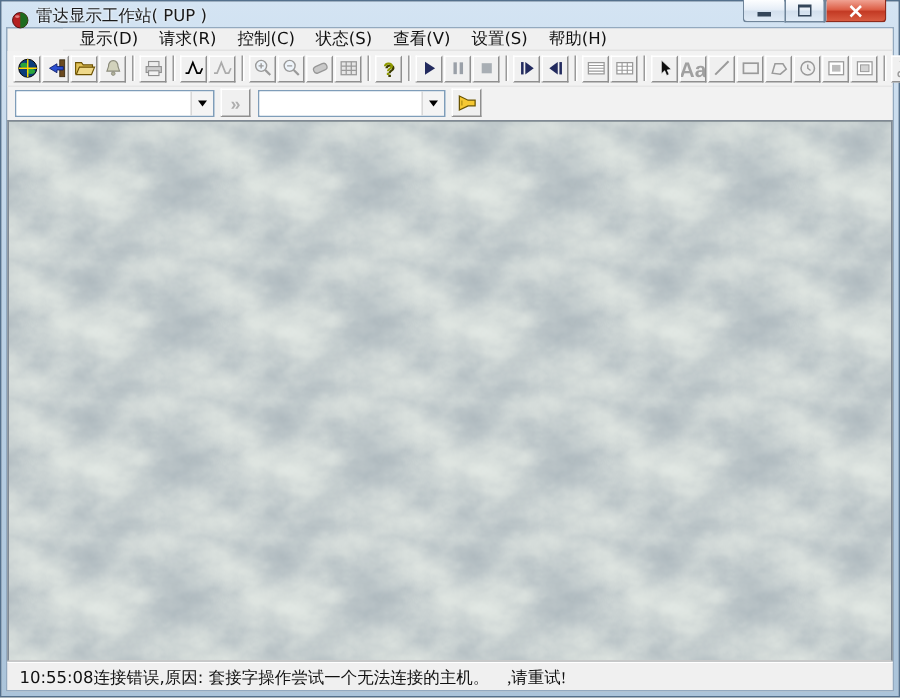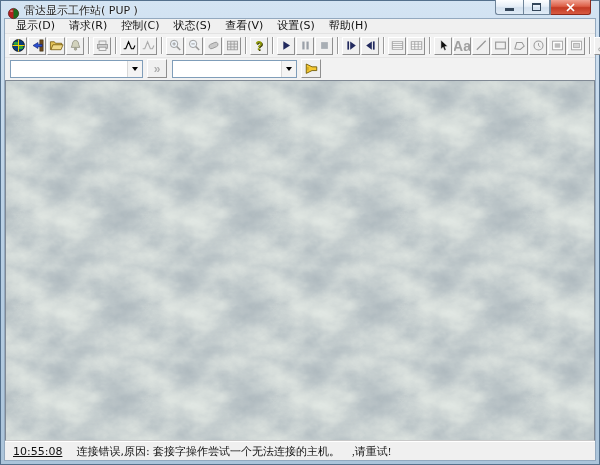--- a/index.html
+++ b/index.html
@@ -20,21 +20,21 @@
   .cap-btn.max{width:27px;border-radius:0;}
   .cap-btn.close{width:41px;border-radius:0 0 3px 0;border-color:#8e2a1c;border-left-color:#70859a;
     background:linear-gradient(180deg,#f0a292,#dd6048 45%,#c33a24 55%,#d85b41);}
   .glyph-min{width:9px;height:3px;background:#34465a;margin-top:5px;}
   .glyph-max{width:9px;height:8px;border:1px solid #34465a;border-top-width:2px;background:transparent;}
 
   
   .frame-inner{flex:1;display:flex;flex-direction:column;border:1px solid #93a9bf;background:#f0f0f0;min-height:0;}
 
   
-  .menubar{flex:0 0 15px;background:#f0f0f0;display:flex;align-items:center;padding-left:4px;border-bottom:1px solid #e2e2e2;}
+  .menubar{flex:0 0 15px;background:#f0f0f0;display:flex;align-items:center;padding-left:4px;border-bottom:1px solid #e2e2e2;margin-left:37px;}
   .menu-item{font-size:11px;line-height:14px;color:#111;padding:0 7px;white-space:nowrap;cursor:default;}
 
   
   .toolbar{flex:0 0 24px;background:#f2f2f2;display:flex;align-items:center;padding:2px 0 2px 4px;border-bottom:1px solid #e6e6e6;}
   .tb{width:18px;height:18px;flex:0 0 18px;margin-right:1px;padding:0;background:#f0f0f0;
       border:1px solid;border-color:#ffffff #8f8f8f #8f8f8f #ffffff;
       display:flex;align-items:center;justify-content:center;overflow:hidden;}
   .tb svg{display:block;}
   .tb .txt{font-size:11px;font-weight:bold;line-height:14px;}
   .tb .help-q{color:#8f9a00;text-shadow:1px 1px 0 #3c3c00;font-size:12px;}
@@ -52,22 +52,22 @@
   .combo .drop i{width:0;height:0;border-left:3.5px solid transparent;border-right:3.5px solid transparent;border-top:4px solid #000;}
   .tb.row2{margin-left:4px;width:20px;flex-basis:20px;height:19px;}
 
   
   .client{flex:1;min-height:0;border:1px solid #808994;border-bottom-color:#c8c8c8;position:relative;overflow:hidden;background:#8d9a9b;}
   .client svg{display:block;width:100%;height:100%;}
 
   
   .statusbar{flex:0 0 19px;background:#f0f0f0;border-top:1px solid #ffffff;display:flex;align-items:center;
     padding:0 8px;font-size:11px;color:#111;white-space:nowrap;overflow:hidden;}
-  .status-time{flex:0 0 auto;text-decoration:underline;}
-  .status-msg{margin-left:14px;}
+  .status-time{flex:0 0 auto;}
+  .status-msg{}
   .status-retry{margin-left:12px;font-family:Liberation Serif, serif;}
 </style>
 </head>
 <body>
 
 <div class="window">
 
   <div class="titlebar">
     <span class="app-icon">
       <svg viewBox="0 0 16 16" width="13" height="13">

